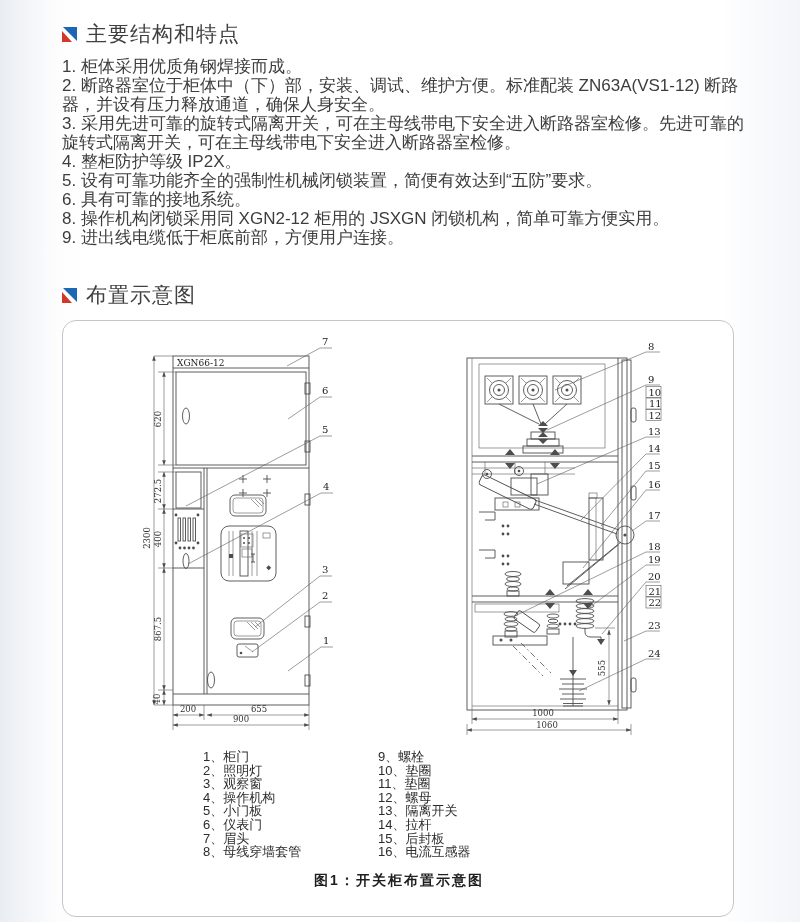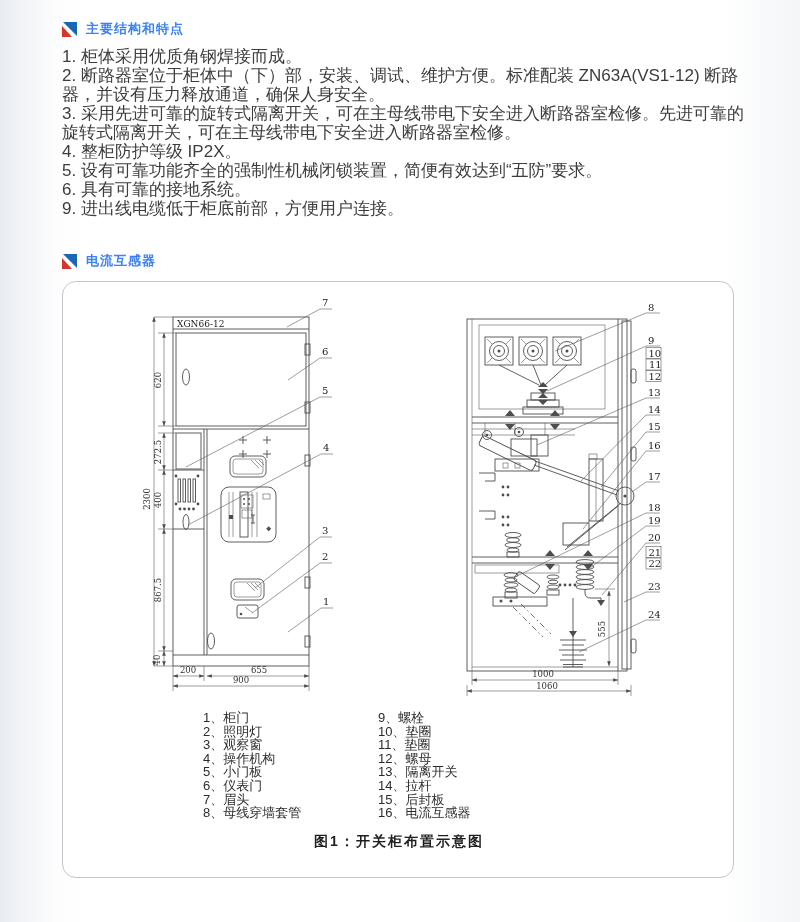--- a/index.html
+++ b/index.html
@@ -5,21 +5,21 @@
   * { margin:0; padding:0; box-sizing:border-box; }
   html,body { width:800px; }
   body {
     width:800px; height:922px;
     font-family:"Liberation Sans", sans-serif;
     background:linear-gradient(90deg,#e9edf2 0px,#fdfdfe 55px,#ffffff 90px,#ffffff 720px,#f3f5f8 800px);
     color:#3a3a3a; position:relative; overflow:hidden;
   }
   .page { position:absolute; left:62px; top:0; width:692px; }
   .sec-head { display:flex; align-items:center; gap:9px; }
-  .sec-head .ttl { font-size:13px; font-weight:bold; color:#3b82f6; letter-spacing:1px; }
+  .sec-head .ttl { font-size:21px; font-weight:normal; color:#404040; letter-spacing:1px; }
   .sec1 { margin-top:20px; }
   .features { margin-top:9px; width:690px; }
   .features p { font-size:17px; line-height:19px; color:#3d3d3d; }
   .sec2 { margin-top:34px; }
   .panel {
     margin-top:11px; width:672px; height:597px;
     border:1px solid #c2c6cb; border-radius:14px; background:#fff;
     position:relative; overflow:hidden;
   }
   .dwg-row { position:absolute; left:0; top:7px; width:672px; height:420px; }
@@ -58,31 +58,32 @@
     <span class="ttl">主要结构和特点</span>
   </div>
 
   <div class="features">
     <p>1. 柜体采用优质角钢焊接而成。</p>
     <p>2. 断路器室位于柜体中（下）部，安装、调试、维护方便。标准配装 ZN63A(VS1-12) 断路器，并设有压力释放通道，确保人身安全。</p>
     <p>3. 采用先进可靠的旋转式隔离开关，可在主母线带电下安全进入断路器室检修。先进可靠的旋转式隔离开关，可在主母线带电下安全进入断路器室检修。</p>
     <p>4. 整柜防护等级 IP2X。</p>
     <p>5. 设有可靠功能齐全的强制性机械闭锁装置，简便有效达到“五防”要求。</p>
     <p>6. 具有可靠的接地系统。</p>
+    <p>8. 操作机构闭锁采用同 XGN2-12 柜用的 JSXGN 闭锁机构，简单可靠方便实用。</p>
     <p>9. 进出线电缆低于柜底前部，方便用户连接。</p>
   </div>
 
   <div class="sec-head sec2">
     <span>
       <svg width="15" height="15" viewBox="0 0 15 15">
         <polygon points="1,0 15,0 15,14" fill="#1c66b6"></polygon>
         <polygon points="0,4 0,15 10,15" fill="#d4362a"></polygon>
       </svg>
     </span>
-    <span class="ttl">电流互感器</span>
+    <span class="ttl">布置示意图</span>
   </div>
 
   <div class="panel">
     <div class="dwg-row">
 
       <div class="dwg-left">
       <svg width="330" height="420" viewBox="0 0 330 420">
 
         <rect class="ln" x="94" y="28" width="136" height="349"></rect>
         <path class="ln" d="M94,40 H230"></path>

